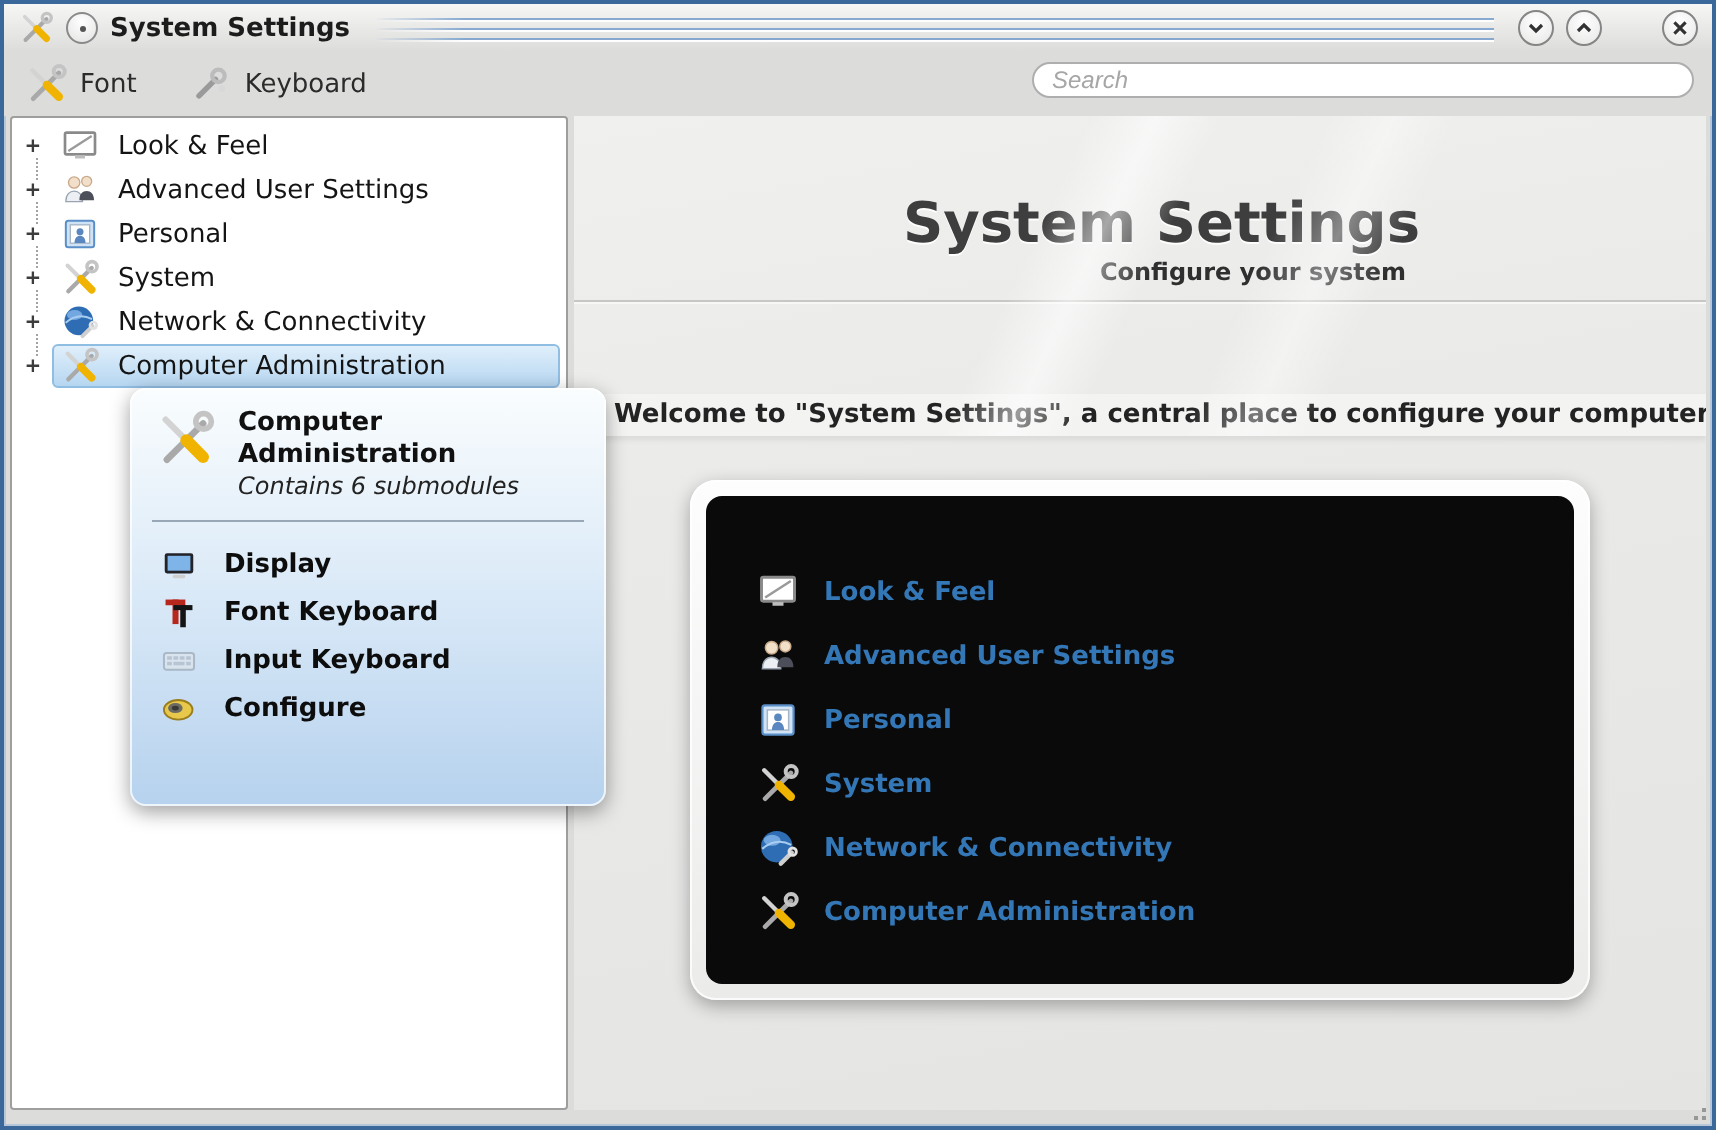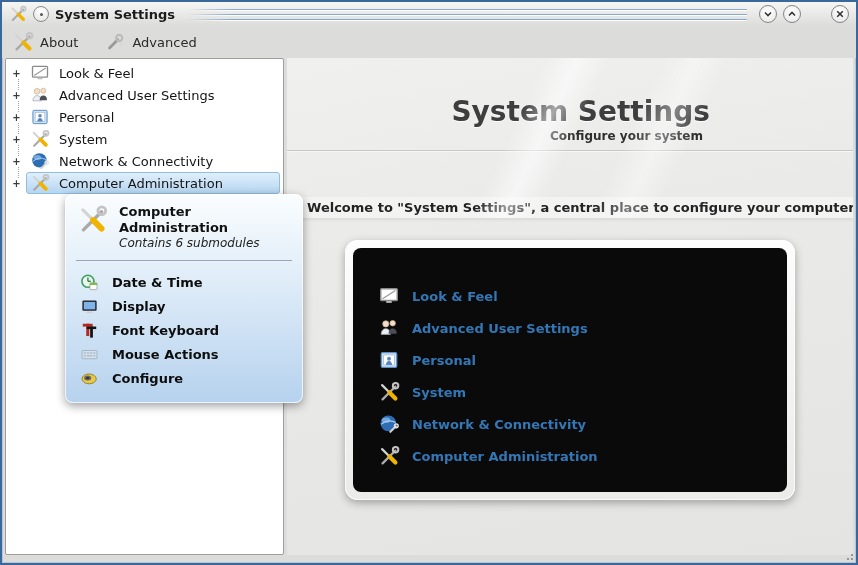--- a/index.html
+++ b/index.html
@@ -225,29 +225,30 @@
           <path d="M2.2 2.2 7.8 7.8 M7.8 2.2 2.2 7.8" stroke="#333" stroke-width="1.6"></path>
         </svg>
     </div>
   </div>
 
   <div class="toolbar">
     <div class="tool-btn">
       <svg>
           <use href="#sym-tools"></use>
         </svg>
-      <span>About</span>
+      <span>Font</span>
     </div>
     <div class="tool-btn">
       <svg>
           <use href="#sym-wrench"></use>
         </svg>
-      <span>Advanced</span>
-    </div>
-  </div>
+      <span>Keyboard</span>
+    </div>
+  </div>
+  <input class="search" type="text" placeholder="Search" style="">
 
   <div class="tree">
     <div class="treeline"></div>
 
     <div class="tree-row">
       <span class="expander">+</span>
       <div class="row-body">
         <svg>
             <use href="#sym-monitor"></use>
           </svg>
@@ -357,41 +358,35 @@
         </svg>
       <div>
         <div class="popup-title">Computer Administration</div>
         <div class="popup-sub">Contains 6 submodules</div>
       </div>
     </div>
     <hr class="popup-sep">
     <div class="popup-items">
       <div class="popup-item">
         <svg>
-            <use href="#sym-clock"></use>
-          </svg>
-        <span>Date &amp; Time</span>
-      </div>
-      <div class="popup-item">
-        <svg>
             <use href="#sym-display"></use>
           </svg>
         <span>Display</span>
       </div>
       <div class="popup-item">
         <svg>
             <use href="#sym-font"></use>
           </svg>
         <span>Font Keyboard</span>
       </div>
       <div class="popup-item">
         <svg opacity=".55">
             <use href="#sym-keyboard"></use>
           </svg>
-        <span>Mouse Actions</span>
+        <span>Input Keyboard</span>
       </div>
       <div class="popup-item">
         <svg>
             <use href="#sym-speaker"></use>
           </svg>
         <span>Configure</span>
       </div>
     </div>
   </div>
 

